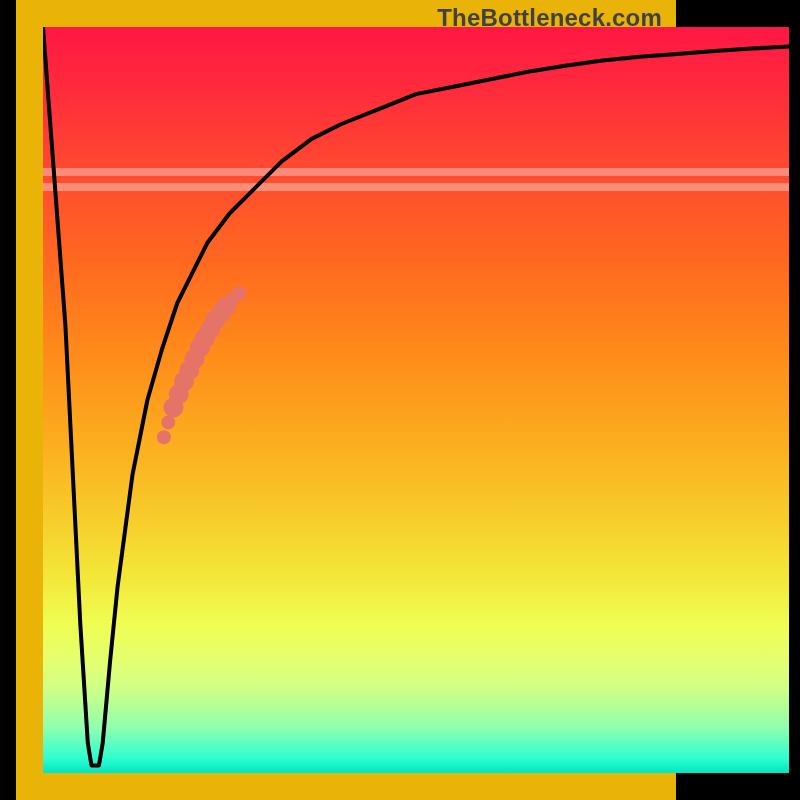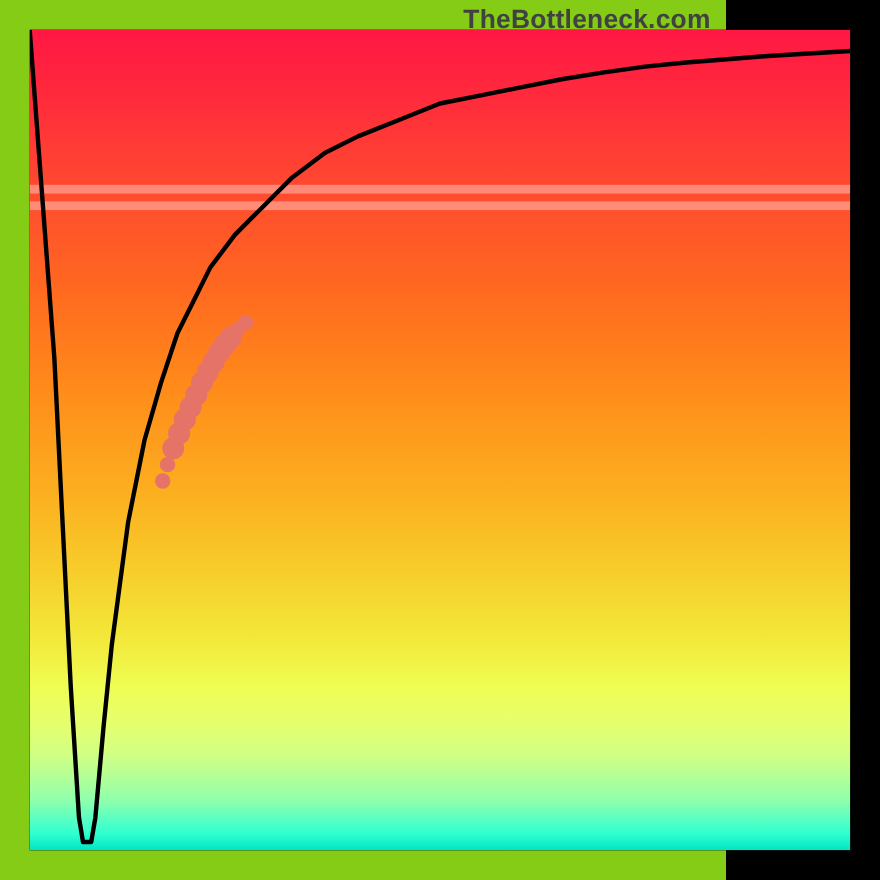--- a/index.html
+++ b/index.html
@@ -8,21 +8,22 @@
     width: 800px;
     height: 800px;
     overflow: hidden;
     font-family: Arial, Helvetica, sans-serif;
     background: #000;
   }
   .stage {
     position: relative;
     width: 660px;
     height: 800px;
-    background: #84cc16;
+    background: #eab308;
+    margin-left: 16px;
   }
   .watermark {
     position: absolute;
     top: 4px;
     right: 14px;
     font-size: 24px;
     font-weight: 600;
     color: #414141;
     letter-spacing: 0.2px;
     z-index: 5;

